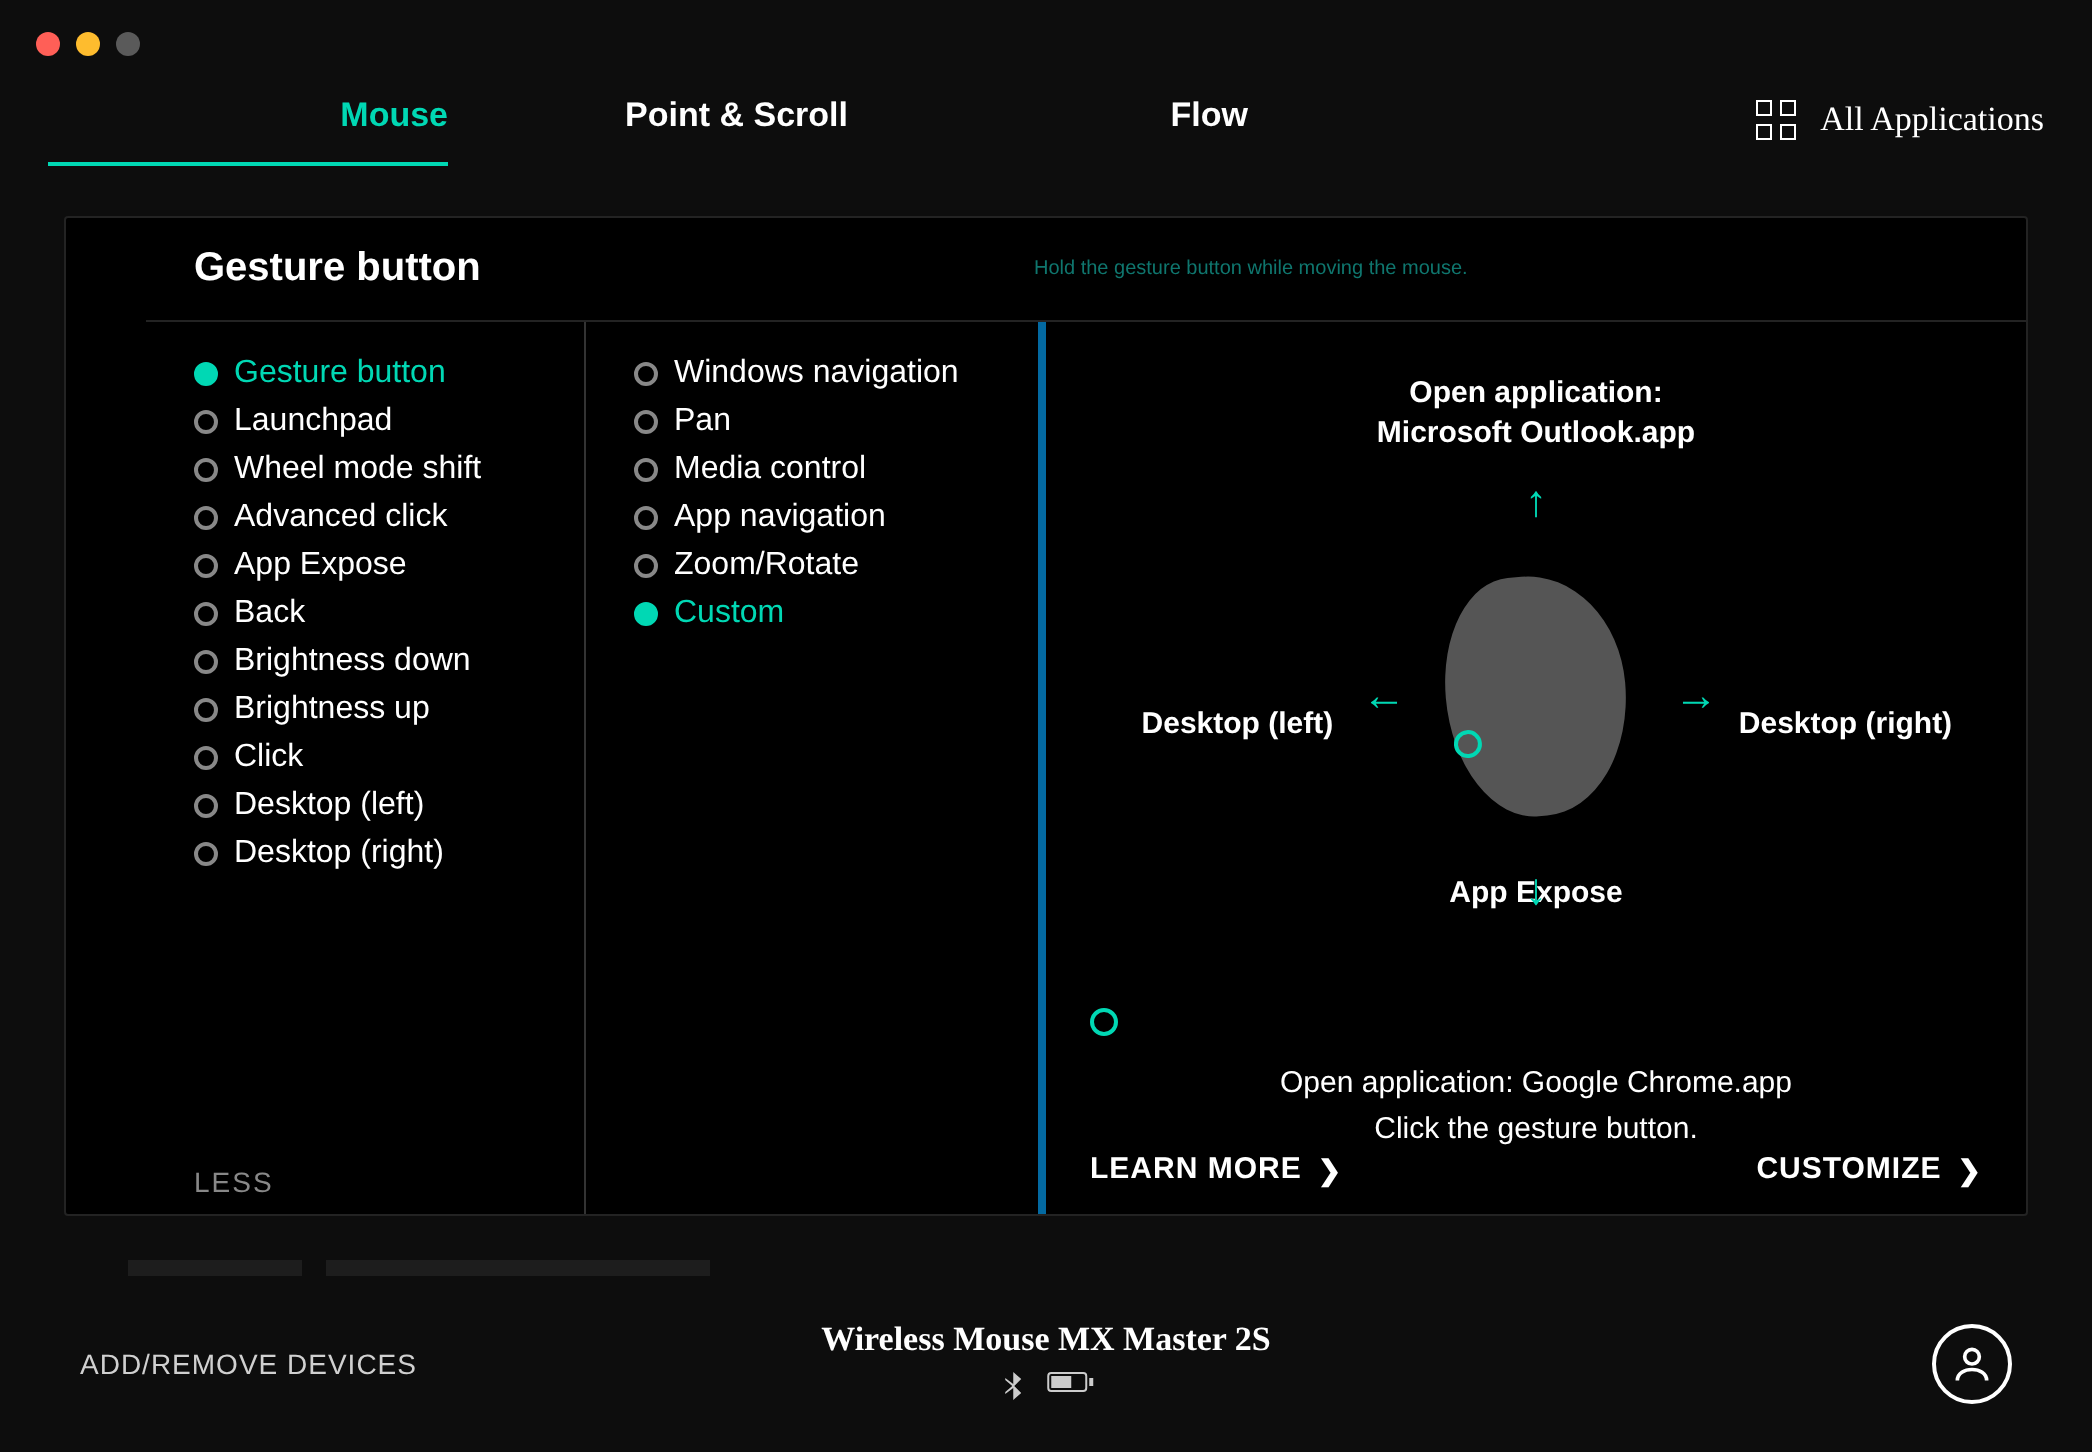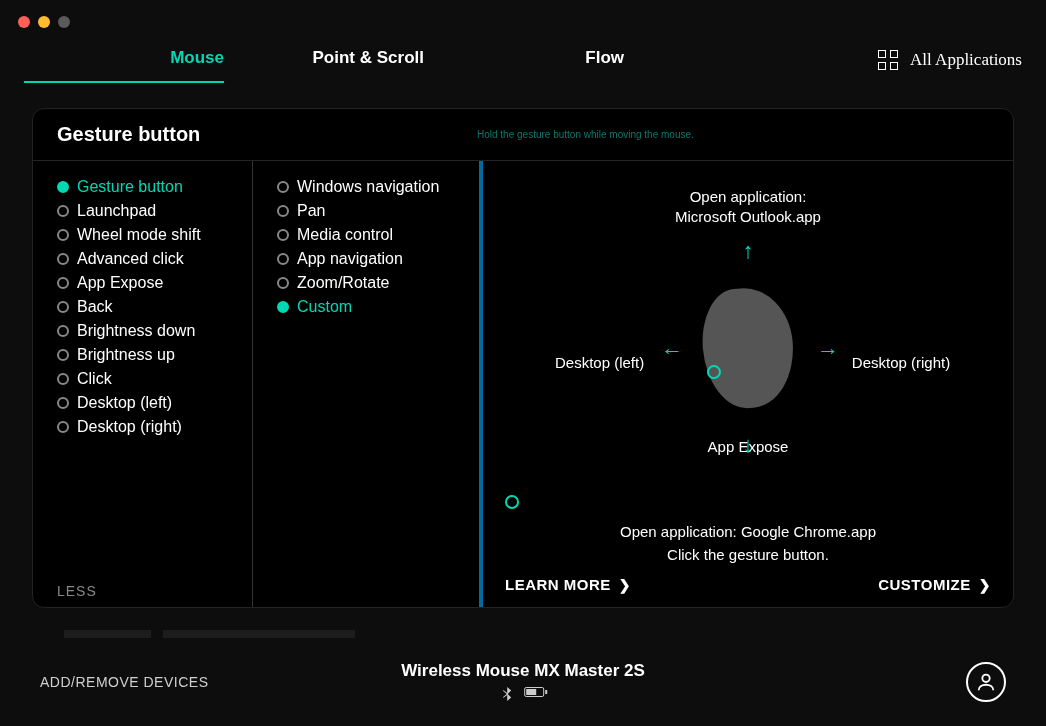--- a/index.html
+++ b/index.html
@@ -71,24 +71,25 @@
     grid-template-columns: 8px 8px;
     grid-template-rows: 8px 8px;
     gap: 4px;
   }
   .apps-grid span { border: 1.5px solid #fff; }
 
   .main-panel {
     margin: 18px 32px 0 32px;
     background: #000;
     border: 1px solid #232323;
-    border-radius: 12px;
+    border-radius: 2px;
     height: 500px;
     display: flex;
     flex-direction: column;
+    padding-left: 40px;
   }
   .panel-header {
     display: flex;
     align-items: center;
     padding: 14px 24px;
     border-bottom: 1px solid #232323;
   }
   .panel-title {
     font-size: 20px;
     font-weight: 600;
@@ -170,40 +171,39 @@
     font-weight: bold;
   }
   .arrow.up    { left: 50%; top: -50px; transform: translateX(-50%); }
   .arrow.down  { left: 50%; bottom: -50px; transform: translateX(-50%); }
   .arrow.left  { left: -42px; top: 50%; transform: translateY(-50%); }
   .arrow.right { right: -46px; top: 50%; transform: translateY(-50%); }
 
   .gesture-label {
     position: absolute;
     font-size: 15px;
-    font-weight: 400;
+    font-weight: 700;
     color: #fff;
     text-align: center;
     white-space: nowrap;
   }
   .gl-up    { left: 50%; top: 26px; transform: translateX(-50%); line-height: 1.35; }
   .gl-left  { right: 56%; top: 45%; transform: translateY(-50%); padding-right: 72px; }
   .gl-right { left: 56%;  top: 45%; transform: translateY(-50%); padding-left: 72px; }
   .gl-down  { left: 50%; top: 62%;  transform: translateX(-50%); }
 
   .gesture-footer {
     position: absolute;
     left: 22px; right: 22px; bottom: 14px;
   }
   .gesture-footer .dot.footer { position: relative; display: inline-block; margin-bottom: 8px; left: 0; top: 0; }
   .gesture-footer p { font-size: 15px; font-weight: 500; line-height: 1.5; text-align: center; }
   .gesture-actions {
     display: flex;
     justify-content: space-between;
-    margin-top: 10px;
   }
   .link-btn {
     display: flex;
     align-items: center;
     gap: 8px;
     font-size: 15px;
     font-weight: 700;
     letter-spacing: 0.5px;
     cursor: pointer;
   }
@@ -236,20 +236,21 @@
     font-size: 14px;
     letter-spacing: 0.5px;
     color: #d0d0d0;
     cursor: pointer;
   }
   .footer-center {
     position: absolute;
     left: 50%;
     transform: translateX(-50%);
     text-align: center;
+    font-family: Liberation Serif, serif;
   }
   .device-name { font-size: 17px; font-weight: 700; }
   .device-icons {
     margin-top: 6px;
     display: flex;
     justify-content: center;
     gap: 12px;
     color: #ccc;
     font-size: 14px;
   }

